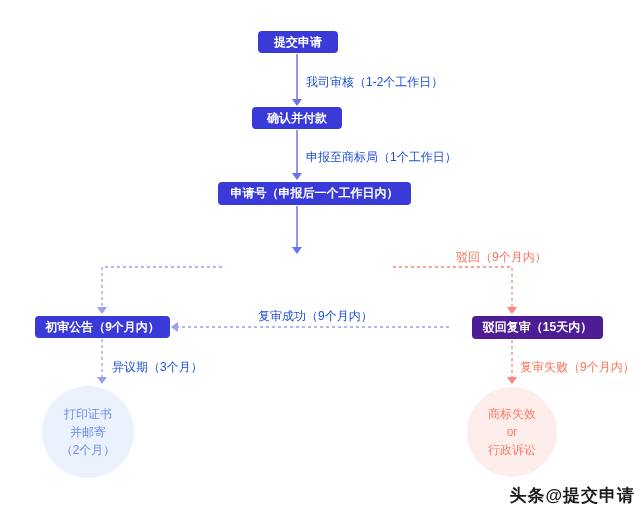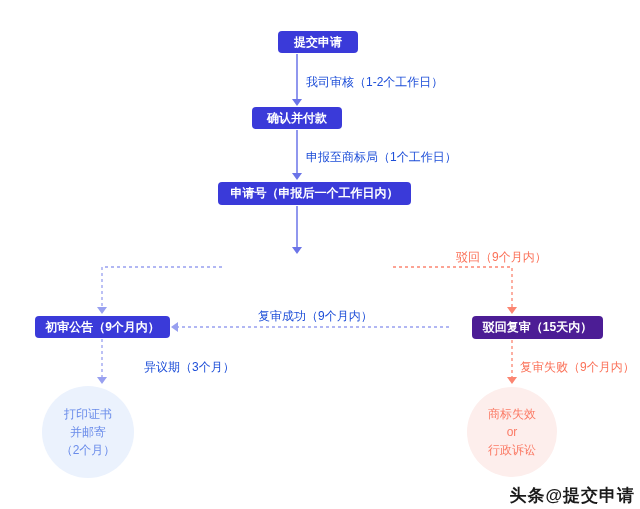--- a/index.html
+++ b/index.html
@@ -66,21 +66,21 @@
       <path d="M393,267 L512,267 L512,308" fill="none" stroke="#fb8571" stroke-width="1.3" stroke-dasharray="3,3"></path>
       <polygon points="507,307 517,307 512,314" fill="#fb8571"></polygon>
     </g>
 
     <g>
       <line x1="512" y1="340" x2="512" y2="378" stroke="#fb8571" stroke-width="1.3" stroke-dasharray="3,3"></line>
       <polygon points="507,377 517,377 512,384" fill="#fb8571"></polygon>
     </g>
   </svg>
 
-  <div class="node blue" style="left:258px; top:31px; width:80px; height:22px;margin-left:20px;">提交申请</div>
+  <div class="node blue" style="left:258px; top:31px; width:80px; height:22px;">提交申请</div>
 
   <div class="node blue" style="left:252px; top:107px; width:90px; height:22px;">确认并付款</div>
 
   <div class="node blue" style="left:218px; top:182px; width:193px; height:23px;">申请号（申报后一个工作日内）</div>
 
 
   <div class="node blue" style="left:35px; top:316px; width:135px; height:22px;">初审公告（9个月内）</div>
 
   <div class="node red" style="left:449px; top:316px; width:131px; height:23px;">驳回复审（15天内）</div>
 
@@ -97,19 +97,19 @@
   </div>
 
   <div class="edge-label blue" style="left:306px; top:74px;">我司审核（1-2个工作日）</div>
 
   <div class="edge-label blue" style="left:306px; top:149px;">申报至商标局（1个工作日）</div>
 
   <div class="edge-label red" style="left:456px; top:249px;">驳回（9个月内）</div>
 
   <div class="edge-label blue" style="left:258px; top:308px;">复审成功（9个月内）</div>
 
-  <div class="edge-label blue" style="left:112px; top:359px;margin-left:32px;">异议期（3个月）</div>
+  <div class="edge-label blue" style="left:112px; top:359px;">异议期（3个月）</div>
 
   <div class="edge-label red" style="left:520px; top:359px;">复审失败（9个月内）</div>
 
   <div class="watermark">头条@提交申请</div>
 
 </div>
 
 </body></html>

